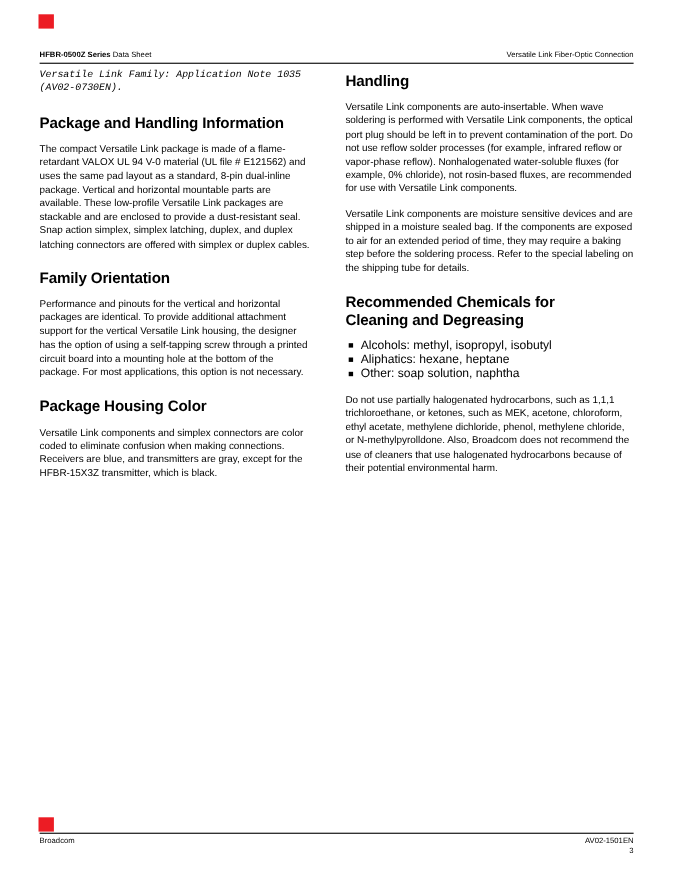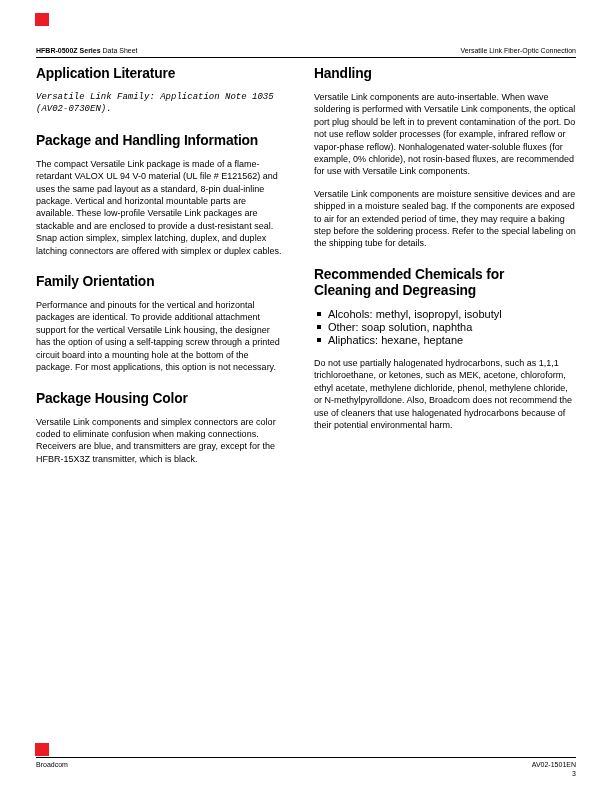--- a/index.html
+++ b/index.html
@@ -107,43 +107,42 @@
 
   <div class="header">
     <div class="header-left"><span class="hdr-bold">HFBR-0500Z Series</span><span> Data Sheet</span></div>
     <div class="header-right">Versatile Link Fiber-Optic Connection</div>
   </div>
   <div class="rule header-rule"></div>
 
   <div class="content">
 
     <div class="col-left">
-      <h2 class="first one-line">Application Literature</h2>
       <p class="note">Versatile Link Family: Application Note 1035 (AV02-0730EN).</p>
 
       <h2 class="one-line">Package and Handling Information</h2>
       <p>The compact Versatile Link package is made of a flame-retardant VALOX UL 94 V-0 material (UL file # E121562) and uses the same pad layout as a standard, 8-pin dual-inline package. Vertical and horizontal mountable parts are available. These low-profile Versatile Link packages are stackable and are enclosed to provide a dust-resistant seal. Snap action simplex, simplex latching, duplex, and duplex latching connectors are offered with simplex or duplex cables.</p>
 
       <h2>Family Orientation</h2>
       <p>Performance and pinouts for the vertical and horizontal packages are identical. To provide additional attachment support for the vertical Versatile Link housing, the designer has the option of using a self-tapping screw through a printed circuit board into a mounting hole at the bottom of the package. For most applications, this option is not necessary.</p>
 
       <h2>Package Housing Color</h2>
       <p>Versatile Link components and simplex connectors are color coded to eliminate confusion when making connections. Receivers are blue, and transmitters are gray, except for the HFBR-15X3Z transmitter, which is black.</p>
     </div>
 
     <div class="col-right">
       <h2 class="first">Handling</h2>
       <p>Versatile Link components are auto-insertable. When wave soldering is performed with Versatile Link components, the optical port plug should be left in to prevent contamination of the port. Do not use reflow solder processes (for example, infrared reflow or vapor-phase reflow). Nonhalogenated water-soluble fluxes (for example, 0% chloride), not rosin-based fluxes, are recommended for use with Versatile Link components.</p>
       <p>Versatile Link components are moisture sensitive devices and are shipped in a moisture sealed bag. If the components are exposed to air for an extended period of time, they may require a baking step before the soldering process. Refer to the special labeling on the shipping tube for details.</p>
 
       <h2 class="wrap-2">Recommended Chemicals for Cleaning and Degreasing</h2>
       <ul class="bullets">
         <li><span class="bullet"></span><span>Alcohols: methyl, isopropyl, isobutyl</span></li>
+        <li><span class="bullet"></span><span>Aliphatics: hexane, heptane</span></li>
         <li><span class="bullet"></span><span>Other: soap solution, naphtha</span></li>
-        <li><span class="bullet"></span><span>Aliphatics: hexane, heptane</span></li>
       </ul>
       <p>Do not use partially halogenated hydrocarbons, such as 1,1,1 trichloroethane, or ketones, such as MEK, acetone, chloroform, ethyl acetate, methylene dichloride, phenol, methylene chloride, or N-methylpyrolldone. Also, Broadcom does not recommend the use of cleaners that use halogenated hydrocarbons because of their potential environmental harm.</p>
     </div>
 
   </div>
 
   <div class="brand-square square-bottom"></div>
   <div class="rule footer-rule"></div>
 
   <div class="footer">

